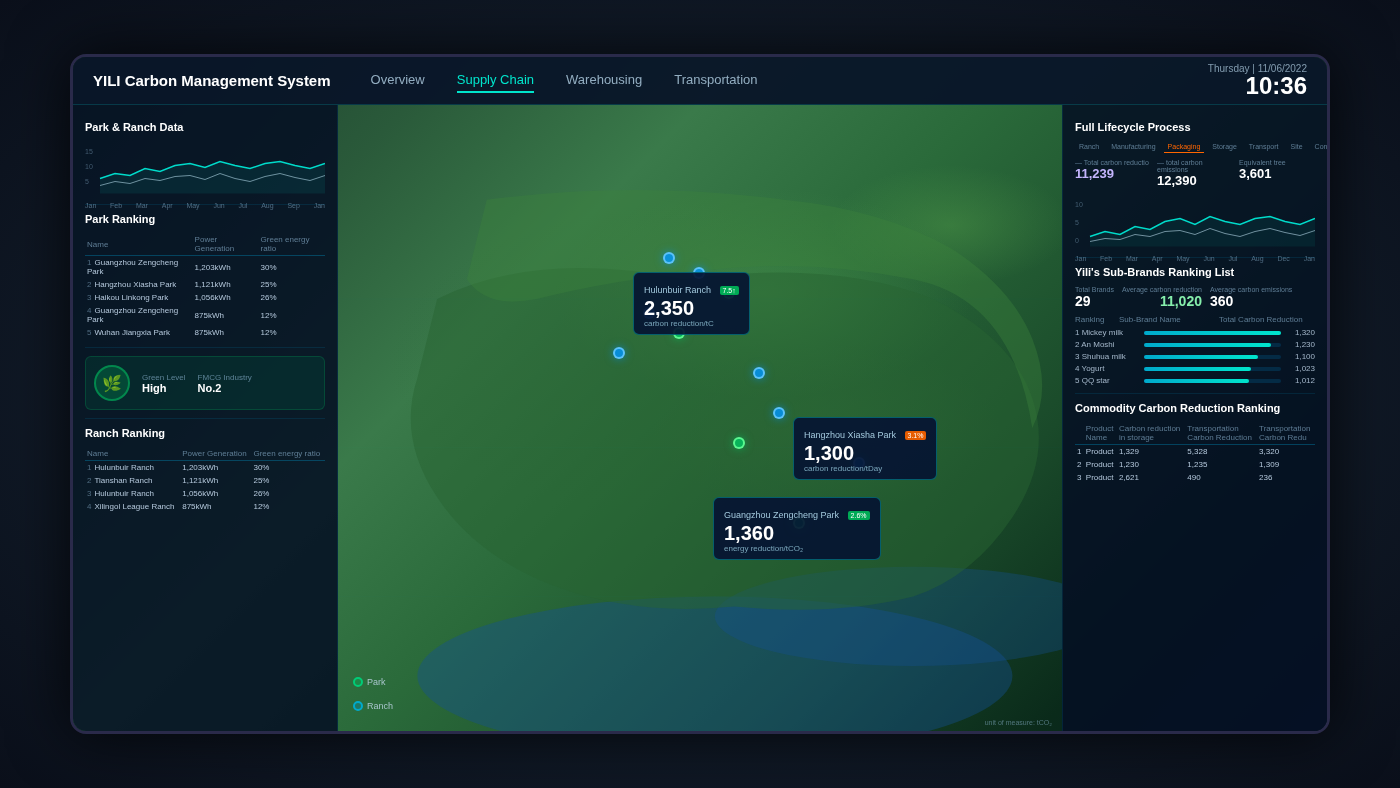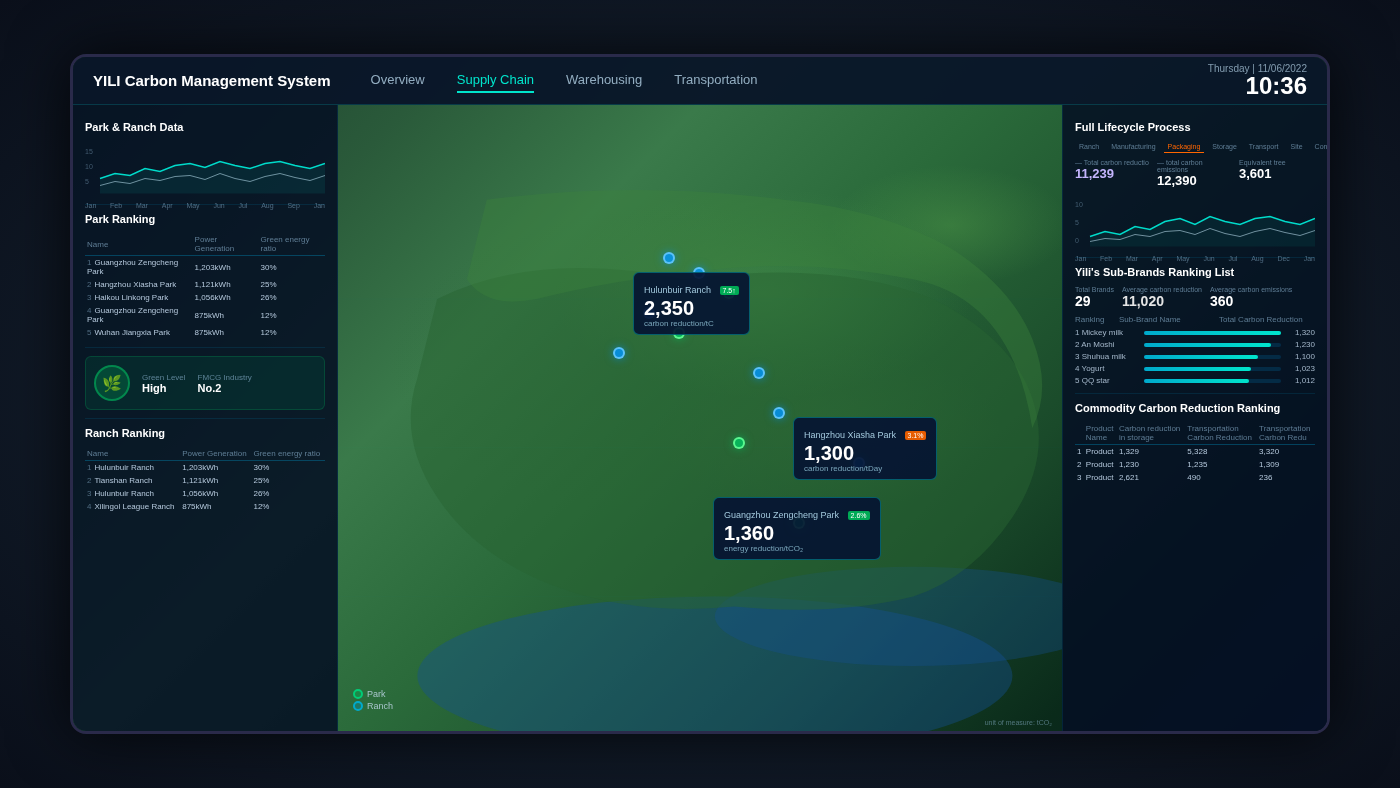--- a/index.html
+++ b/index.html
@@ -318,21 +318,21 @@
     }
 
     
     .map-legend {
       position: absolute;
       bottom: 20px;
       left: 280px;
       z-index: 60;
       display: flex;
       flex-direction: column;
-      gap: 2px;
+      gap: 14px;
     }
 
     .legend-item {
       display: flex;
       align-items: center;
       gap: 4px;
     }
 
     .legend-dot {
       width: 10px;
@@ -686,21 +686,21 @@
 
       <div class="section-title">Yili's Sub-Brands Ranking List</div>
 
       <div style="display:flex;gap:8px;margin-bottom:6px;">
         <div>
           <div style="color:rgba(150,190,220,0.6);font-size:7px;">Total Brands</div>
           <div style="color:#fff;font-size:14px;font-weight:bold;">29</div>
         </div>
         <div>
           <div style="color:rgba(150,190,220,0.6);font-size:7px;">Average carbon reduction</div>
-          <div style="color:#e5e5e5;font-size:14px;font-weight:bold;">11,020</div>
+          <div style="color:#86efac;font-size:14px;font-weight:bold;text-align:right;">11,020</div>
         </div>
         <div>
           <div style="color:rgba(150,190,220,0.6);font-size:7px;">Average carbon emissions</div>
           <div style="color:#fff;font-size:14px;font-weight:bold;">360</div>
         </div>
       </div>
 
       <div style="display:flex;gap:4px;margin-bottom:4px;">
         <div style="color:rgba(150,190,220,0.6);font-size:8px;width:40px;">Ranking</div>
         <div style="color:rgba(150,190,220,0.6);font-size:8px;flex:1;">Sub-Brand Name</div>

